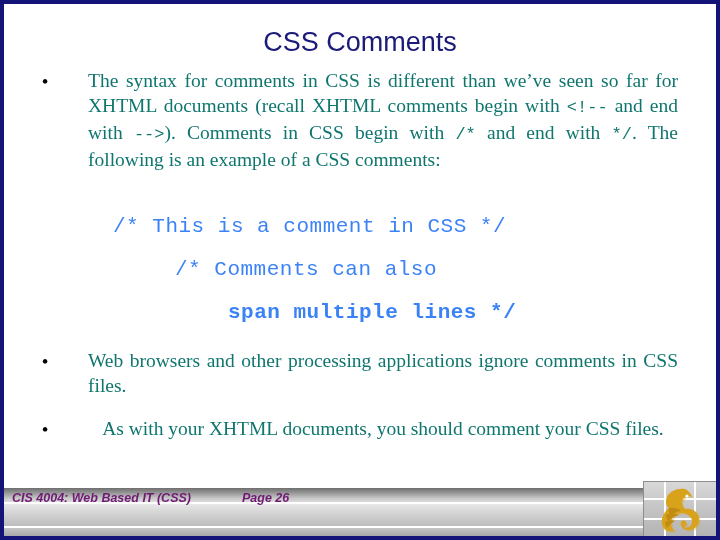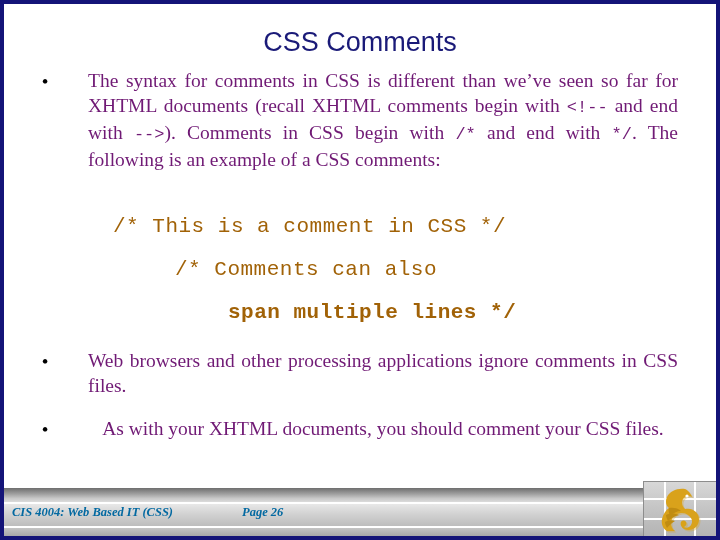--- a/index.html
+++ b/index.html
@@ -59,35 +59,35 @@
     text-align: center;
     font-family: "Liberation Serif", "DejaVu Serif", serif;
     font-size: 19px;
     line-height: 19px;
     color: #000000;
   }
   .bullet-text {
     margin-left: 50px;
     font-size: 19.5px;
     line-height: 25px;
-    color: #701a75;
+    color: #0f766e;
     text-align: justify;
     text-justify: inter-word;
   }
   .bullet-text.nojustify { text-align: center; }
   .code-inline {
     font-family: "Liberation Mono", "DejaVu Sans Mono", monospace;
     font-size: 17px;
   }
   .code-line {
     position: absolute;
     font-family: "Liberation Mono", "DejaVu Sans Mono", monospace;
     font-size: 21px;
     line-height: 26px;
-    color: #a16207;
+    color: #3b82f6;
     white-space: pre;
     letter-spacing: 0.5px;
   }
   
   #footer {
     position: absolute;
     left: 4px;
     bottom: 4px;
     width: 712px;
     height: 48px;
@@ -118,27 +118,27 @@
     background: #ffffff;
   }
   #footer-band-bottom {
     position: absolute;
     left: 0; top: 40px;
     width: 712px; height: 8px;
     background: linear-gradient(to bottom, #c4c4c4 0%, #a8a8a8 100%);
   }
   .footer-text {
     position: absolute;
-    top: 14px;
-    font-family: Liberation Serif, serif;
+    top: 0;
+    font-family: Liberation Sans, sans-serif;
     font-weight: bold;
     font-style: italic;
     font-size: 12.5px;
     line-height: 20px;
-    color: #0369a1;
+    color: #701a75;
     white-space: nowrap;
   }
   #footer-course { left: 8px; }
   #footer-page { left: 238px; }
   #footer-copyright { left: 344px; }
   
   #logo-box {
     position: absolute;
     right: 4px;
     bottom: 4px;

